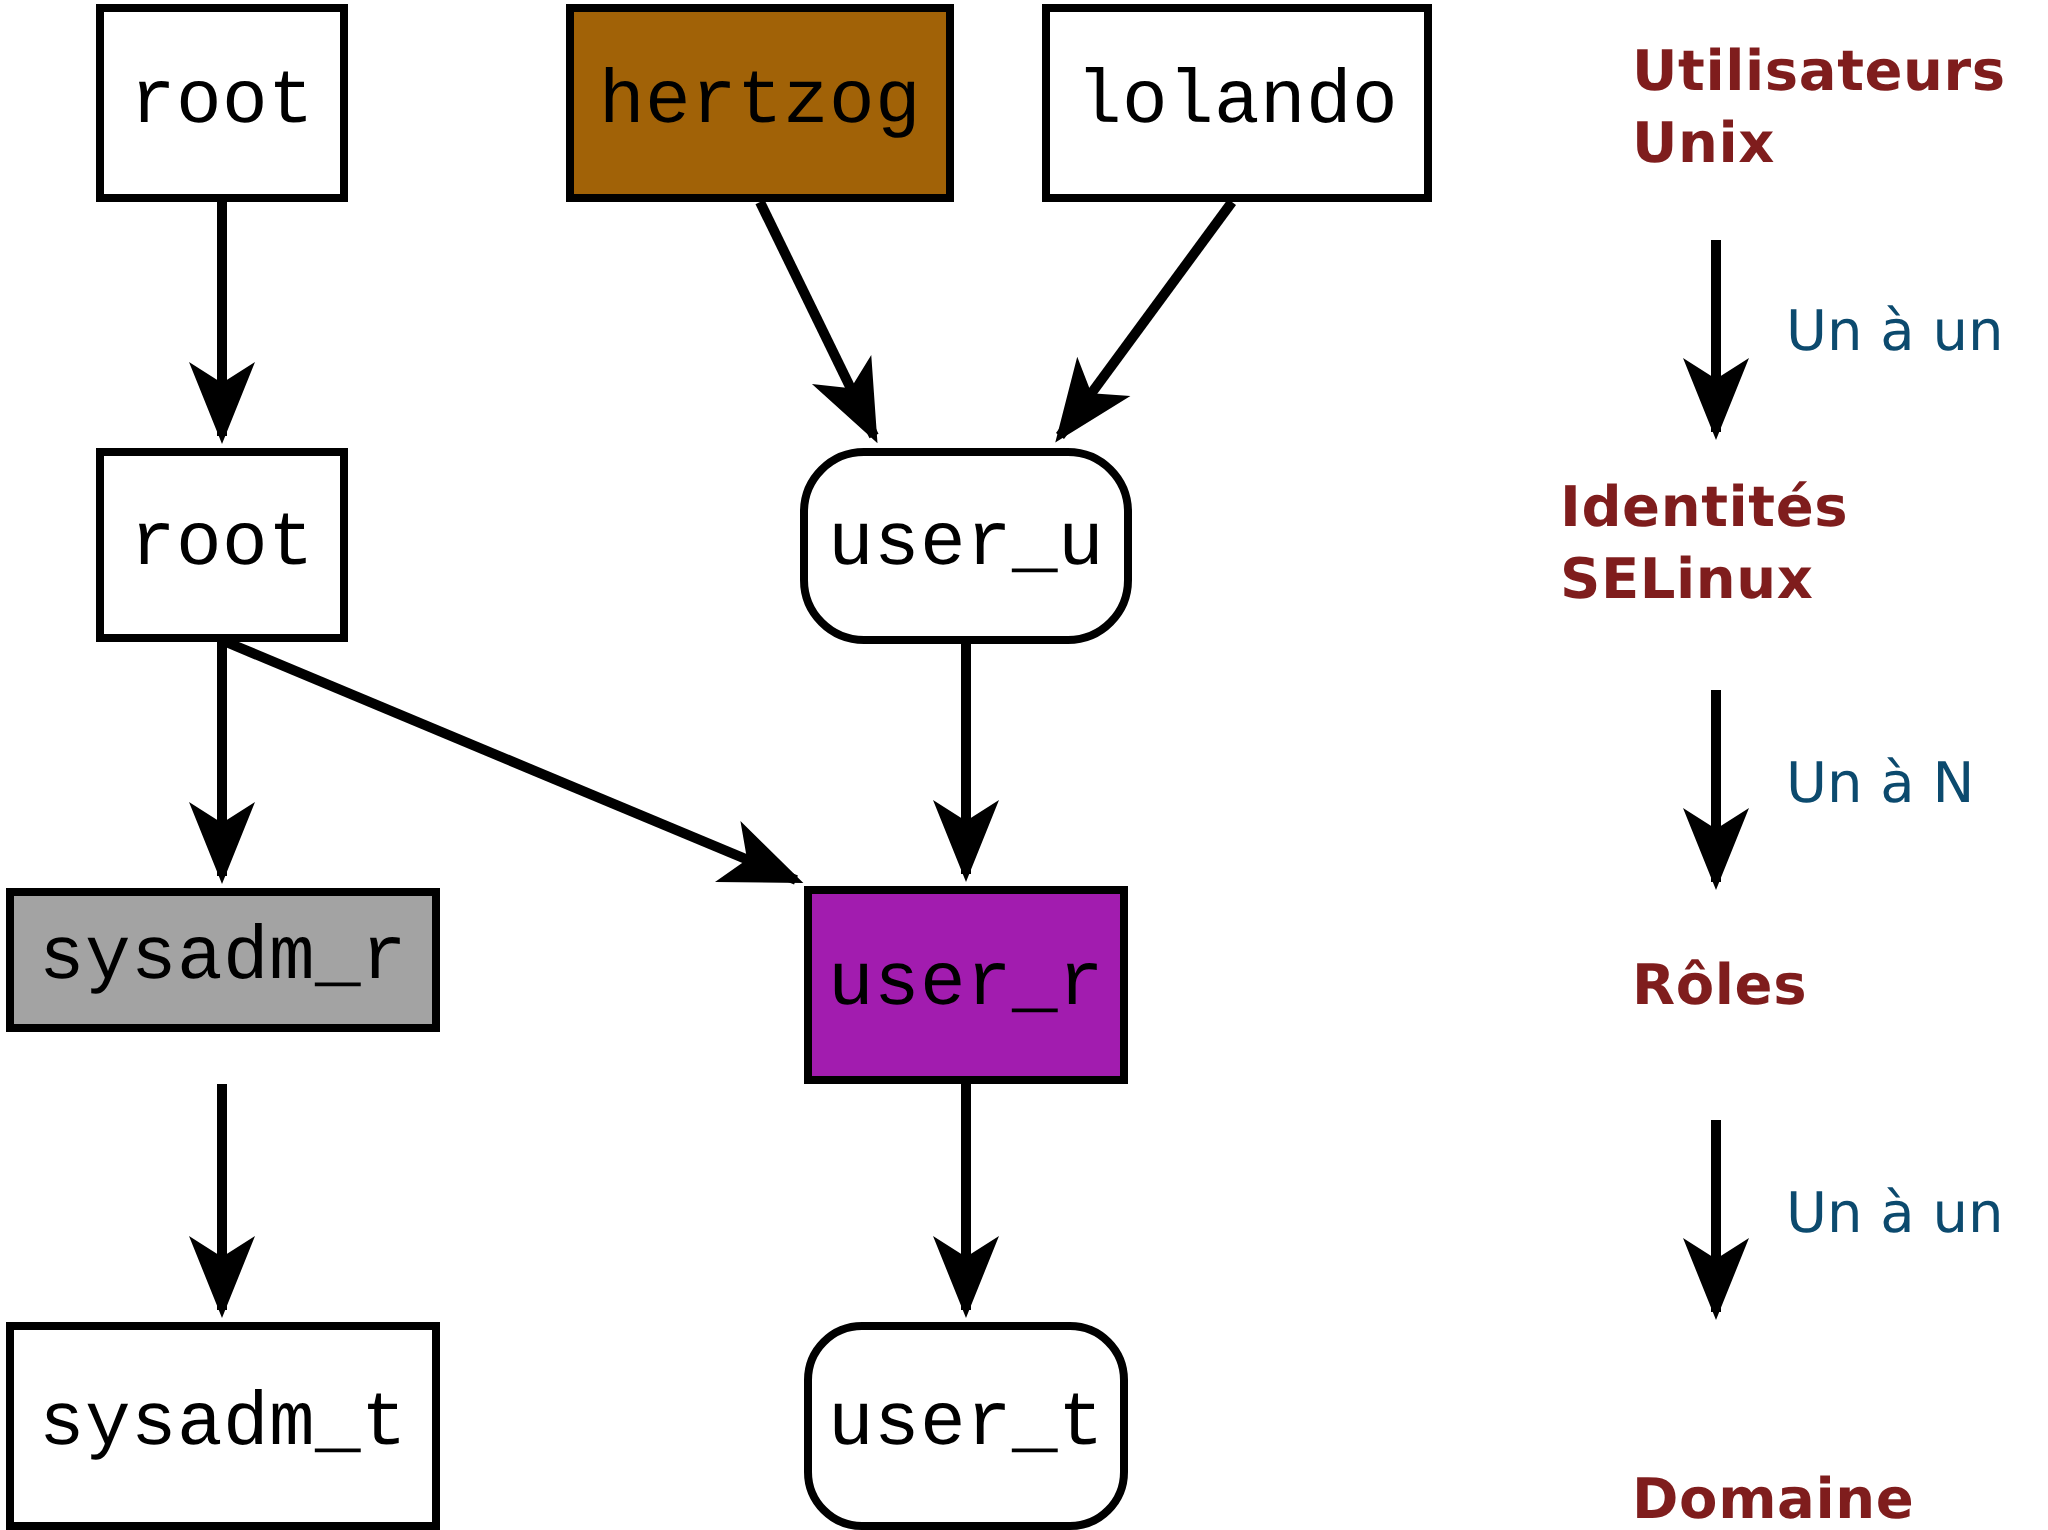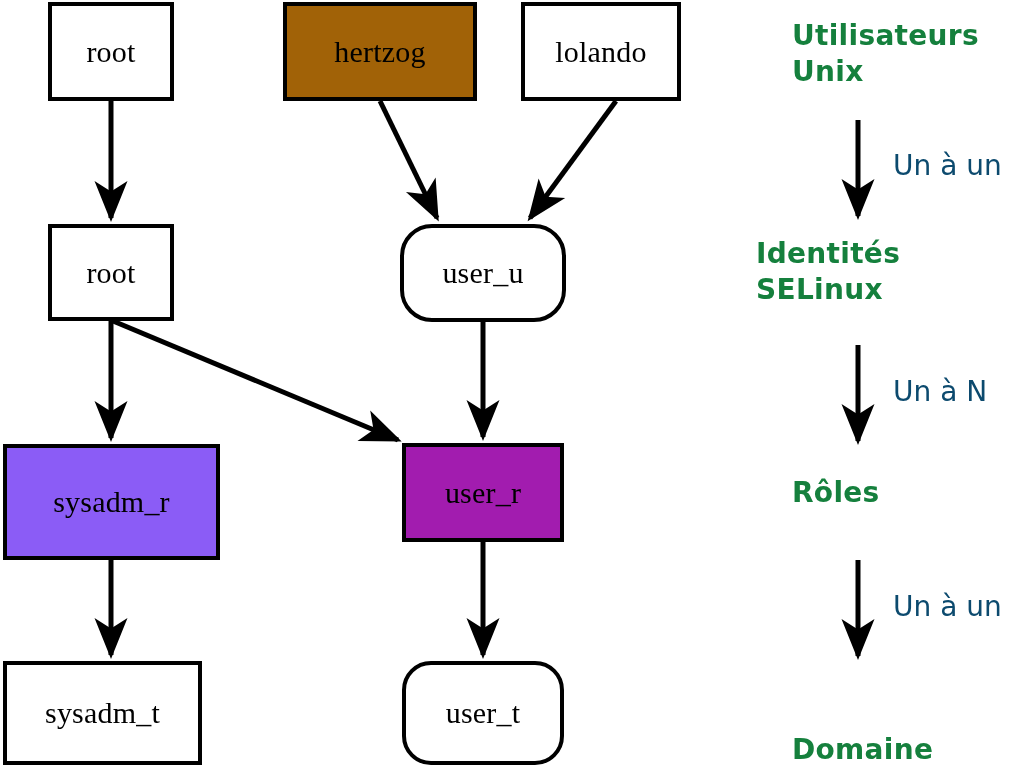--- a/index.html
+++ b/index.html
@@ -33,36 +33,37 @@
     position: absolute;
     box-sizing: border-box;
     background: #ffffff;
     border: 4px solid #000000;
     display: flex;
     align-items: center;
     justify-content: center;
     color: #000000;
   }
   .node-label {
-    font-family: Liberation Serif, serif;
-    font-size: 30px;
+    font-family: Liberation Mono, monospace;
+    font-size: 38px;
     font-weight: 400;
     line-height: 1;
     letter-spacing: 0.2px;
     white-space: nowrap;
   }
   .legend-title {
     position: absolute;
     font-family: "DejaVu Sans", "Liberation Sans", sans-serif;
     font-size: 28px;
     font-weight: 700;
-    color: #15803d;
+    color: #7f1d1d;
     line-height: 36px;
     white-space: pre-line;
     letter-spacing: 0.3px;
+    margin-left: 24px;
   }
   .legend-edge-label {
     position: absolute;
     font-family: "DejaVu Sans", "Liberation Sans", sans-serif;
     font-size: 28px;
     font-weight: 400;
     color: #0c4a6e;
     line-height: 1;
     white-space: nowrap;
   }
@@ -98,36 +99,36 @@
       </g>
   </svg>
 
   <div id="node-layer">
       <div class="node" style="left: 48px; top: 2px; width: 126px; height: 99px; border-color: rgb(0, 0, 0); background: rgb(255, 255, 255);">
         <span class="node-label">root</span>
       </div>
       <div class="node" style="left: 283px; top: 2px; width: 194px; height: 99px; border-color: rgb(0, 0, 0); background: #a16207;">
         <span class="node-label">hertzog</span>
       </div>
-      <div class="node" style="left: 521px; top: 2px; width: 160px; height: 99px; border-color: rgb(0, 0, 0); background: rgb(255, 255, 255);">
+      <div class="node" style="left: 521px; top: 2px; width: 195px; height: 99px; border-color: rgb(0, 0, 0); background: rgb(255, 255, 255);">
         <span class="node-label">lolando</span>
       </div>
       <div class="node" style="left: 48px; top: 224px; width: 126px; height: 97px; border-color: rgb(0, 0, 0); background: rgb(255, 255, 255);">
         <span class="node-label">root</span>
       </div>
       <div class="node" style="left: 400px; top: 224px; width: 166px; height: 98px; border-color: rgb(0, 0, 0); background: rgb(255, 255, 255); border-radius: 32px;">
         <span class="node-label">user_u</span>
       </div>
-      <div class="node" style="left: 3px; top: 444px; width: 217px; height: 116px; border-color: rgb(0, 0, 0); background: #8b5cf6;">
+      <div class="node" style="left: 3px; top: 444px; width: 217px; height: 72px; border-color: rgb(0, 0, 0); background: #a3a3a3;">
         <span class="node-label">sysadm_r</span>
       </div>
       <div class="node" style="left: 402px; top: 443px; width: 162px; height: 99px; border-color: rgb(0, 0, 0); background: #a21caf;">
         <span class="node-label">user_r</span>
       </div>
-      <div class="node" style="left: 3px; top: 661px; width: 199px; height: 104px; border-color: rgb(0, 0, 0); background: rgb(255, 255, 255);">
+      <div class="node" style="left: 3px; top: 661px; width: 217px; height: 104px; border-color: rgb(0, 0, 0); background: rgb(255, 255, 255);">
         <span class="node-label">sysadm_t</span>
       </div>
       <div class="node" style="left: 402px; top: 661px; width: 162px; height: 104px; border-color: rgb(0, 0, 0); background: rgb(255, 255, 255); border-radius: 29px;">
         <span class="node-label">user_t</span>
       </div>
     </div>
   <div id="legend-layer">
       <div class="legend-title" style="left: 792px; top: 18px;">Utilisateurs
 Unix</div>
       <div class="legend-title" style="left: 756px; top: 236px;">Identités

